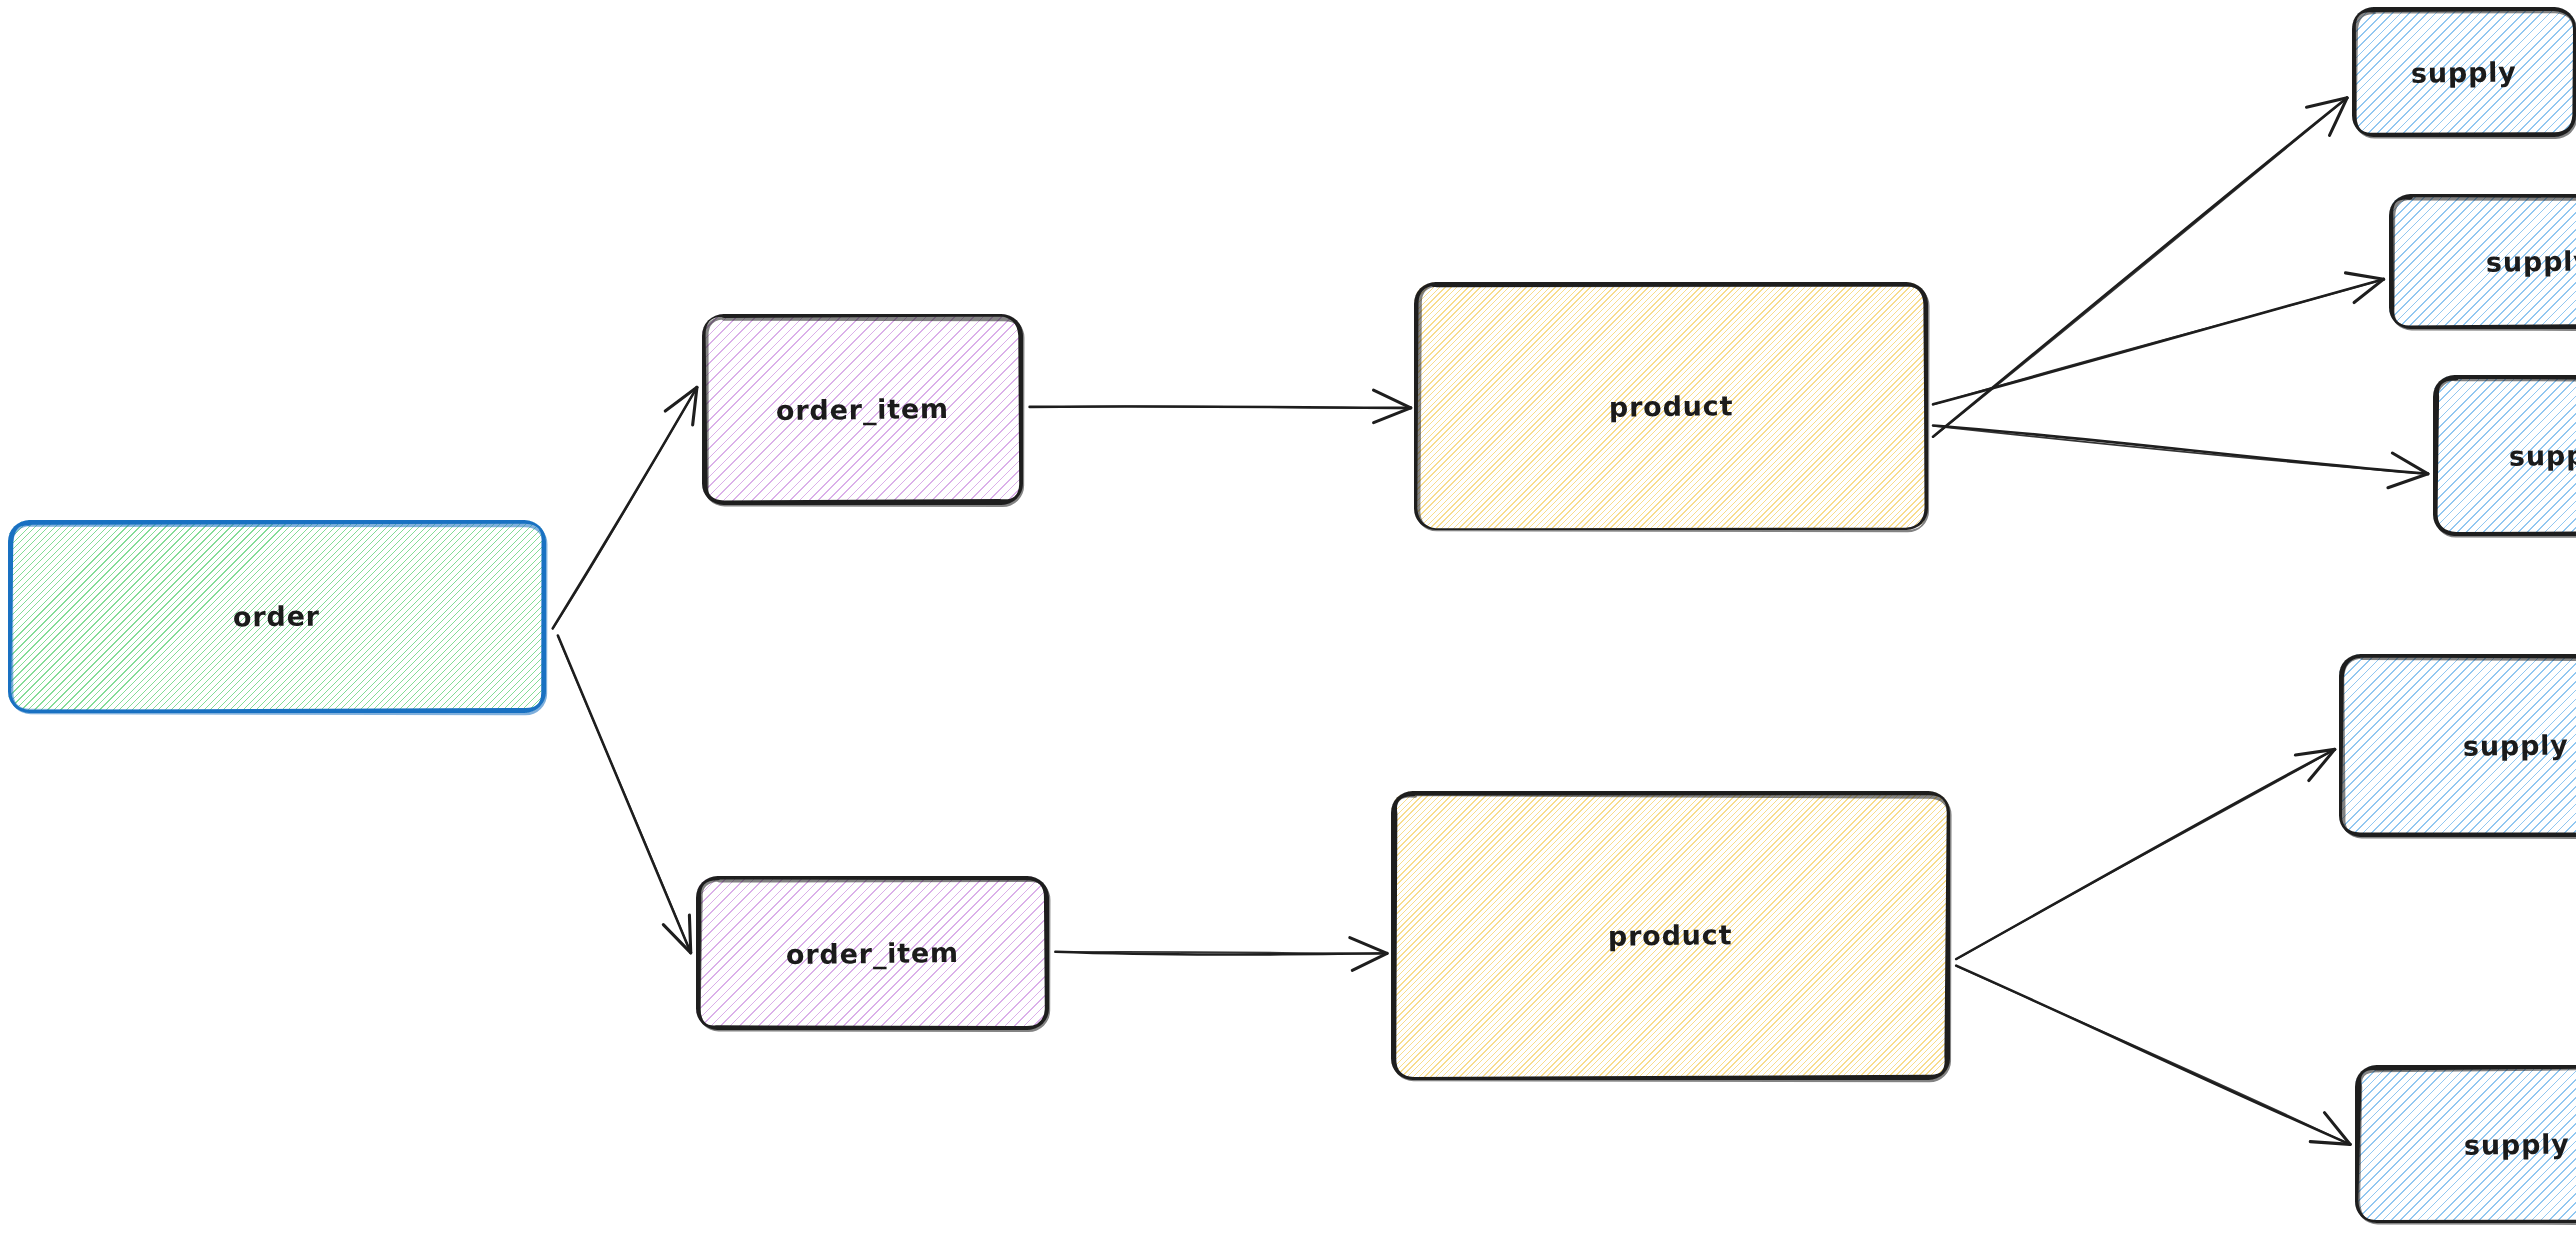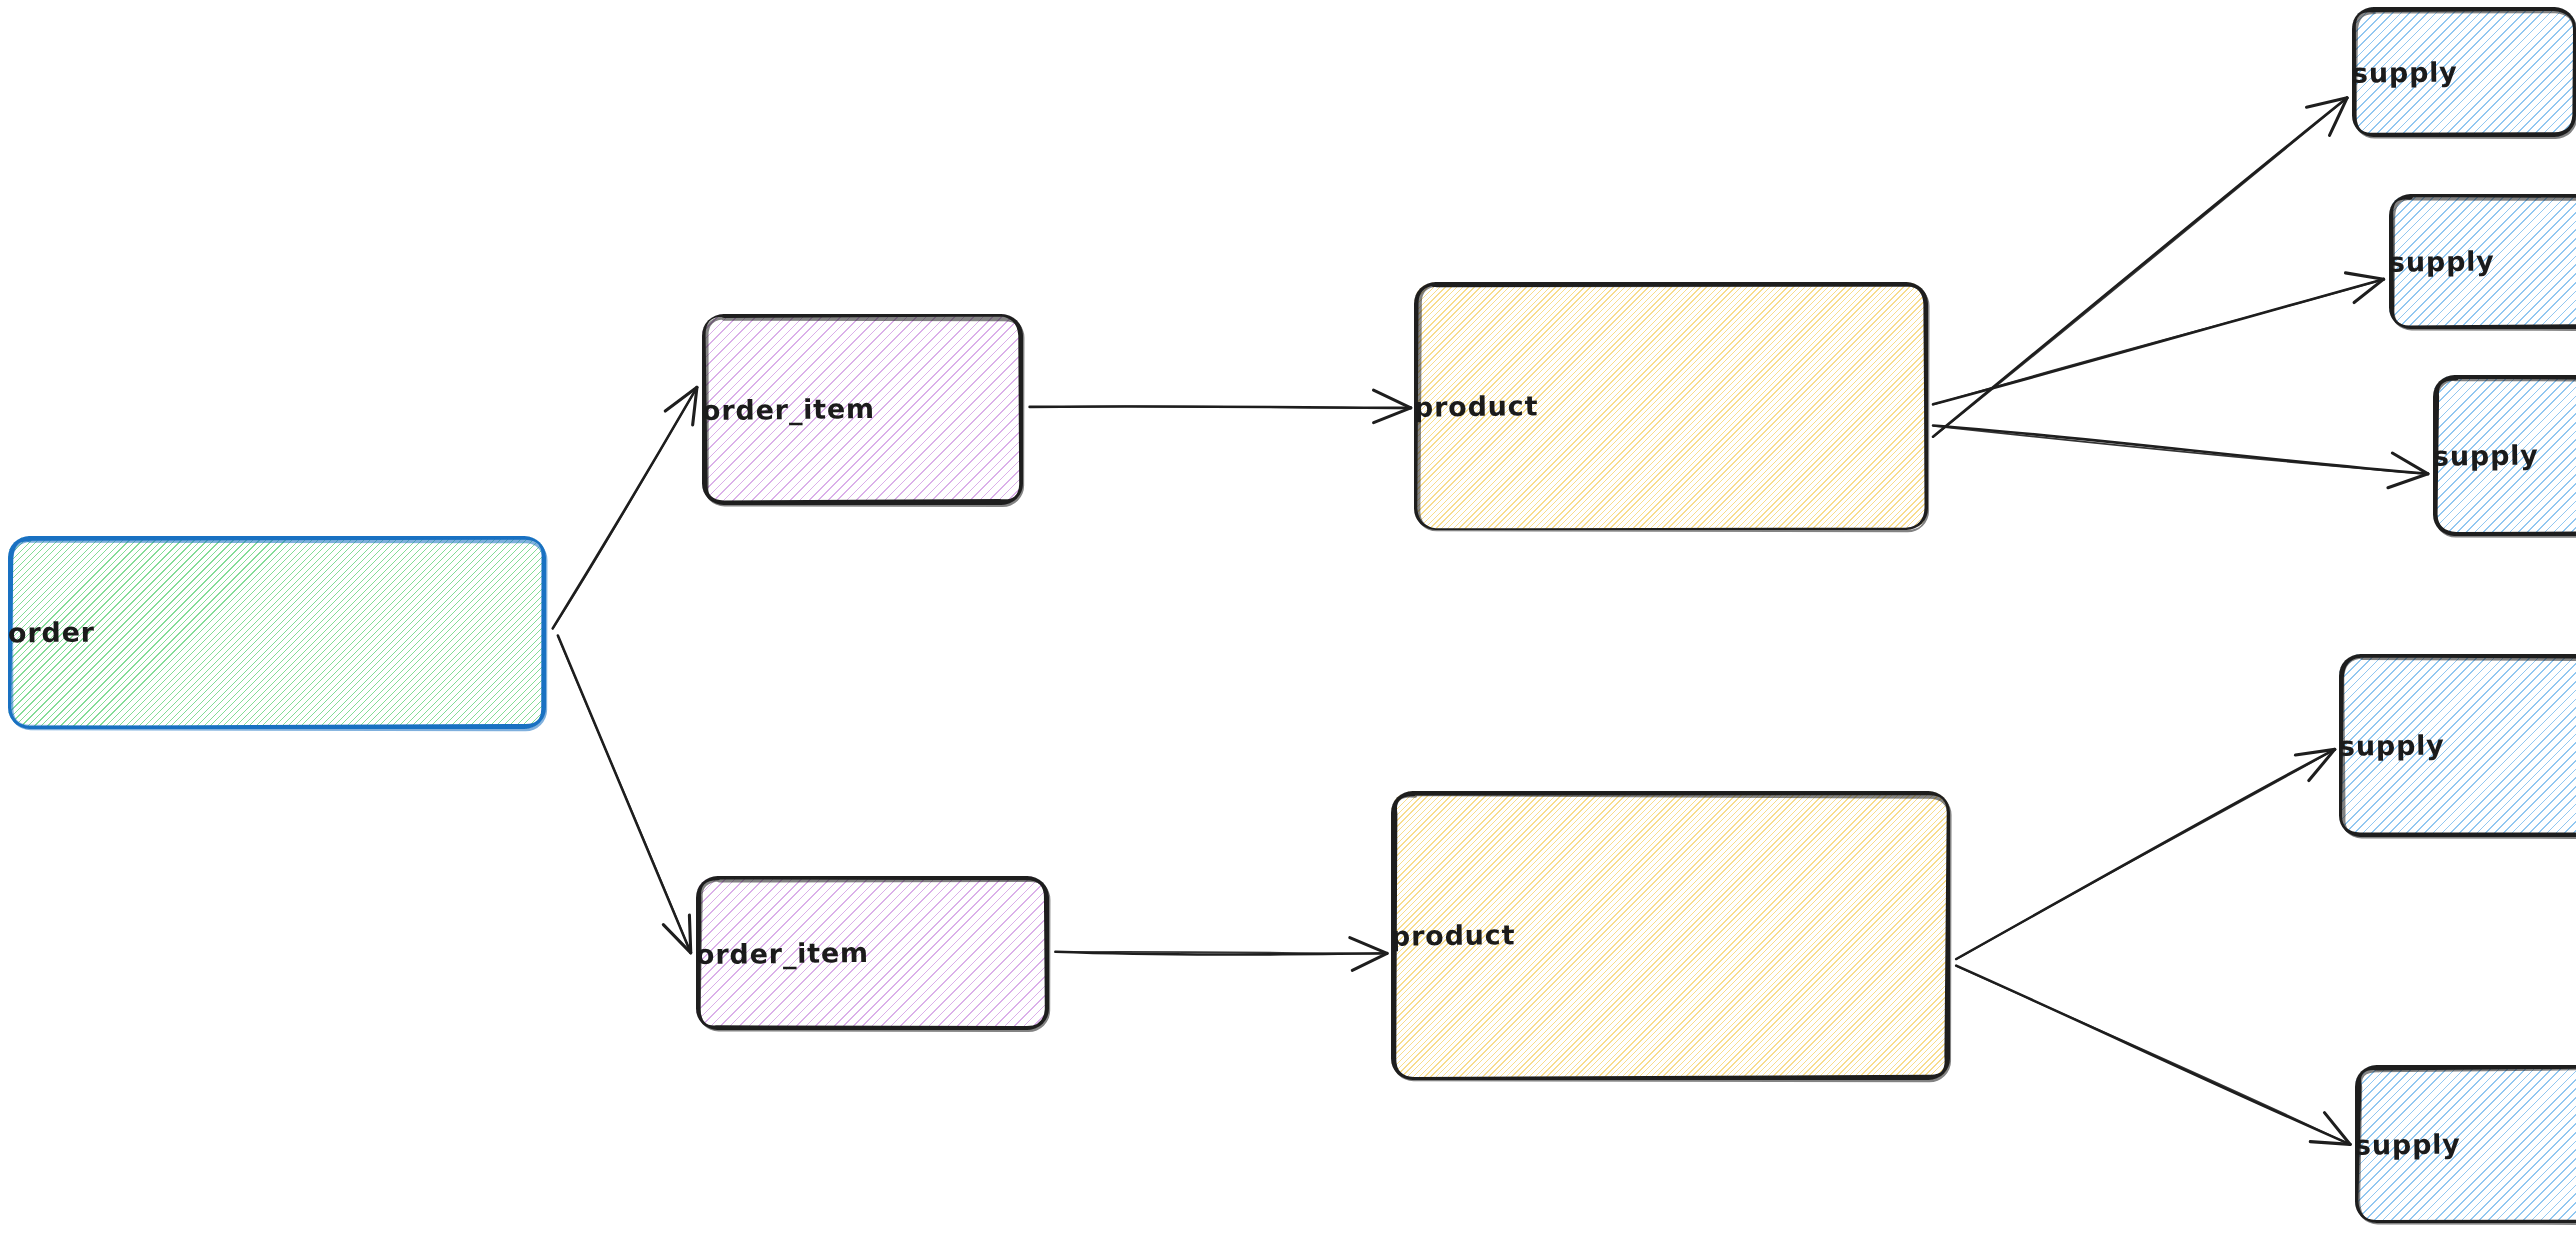--- a/index.html
+++ b/index.html
@@ -21,20 +21,21 @@
     top: 0;
     width: 2700px;
     height: 1233px;
     pointer-events: none;
   }
   .node {
     position: absolute;
     box-sizing: border-box;
     display: flex;
     align-items: center;
+    justify-content: center;
     border-radius: 11px;
     z-index: 5;
   }
   .node .label {
     position: relative;
     z-index: 3;
     font-family: "DejaVu Sans", sans-serif;
     font-size: 27px;
     font-weight: 600;
     color: #1b1b1b;
@@ -157,21 +158,21 @@
         <g>
           <path d="M 3797 1875 C 4052.2558903632716 1988.3726287851537, 4303.452787165068 2109.064258968458, 4562 2222" stroke-width="5" opacity="1"></path>
           <path d="M 3797 1875.75 C 4049.128785035483 1989.5616976437386, 4304.3353863373395 2099.5867847003155, 4562 2222.5" stroke-width="3.2" opacity="0.9"></path>
           <path d="M 4484.468893277236 2216.540219717015 L 4562 2222" stroke-width="6"></path>
           <path d="M 4512.017972696013 2160.2842299731806 L 4562 2222" stroke-width="6"></path>
         </g>
       </g>
   </svg>
 
   <div id="node-layer">
-      <div class="node" style="left: 7.7px; top: 536px; width: 538px; height: 193px;">
+      <div class="node" style="left: 7.7px; top: 520px; width: 538px; height: 193px;">
         <div class="fill hatch-green"></div>
         <svg class="outline" viewBox="0 0 1045 375" preserveAspectRatio="none">
           <path d="M 42.20759914219379 2.27299515157938 L 1005.365517693758 0.25003757923841474 Q 1046.1124168485403 1.5656515792012216 1043.1057049393653 43.22503219693899 L 1042.6284449011087 335.95985305458305 Q 1041.916514915228 374.5001047298312 999.9362573355436 371.85228079110385 L 42.5946471452713 375.75031773895023 Q 4.74526119530201 375.20194510370493 -0.6154205262660981 335.25935194939376 L 3.514399656653404 44.199326033890245 Q 4.677396190166474 1.204271875321865 39.754105153679845 4.1917639747262 Z" fill="none" stroke="#1971c2" stroke-width="7" stroke-linecap="round" stroke-linejoin="round" vector-effect="non-scaling-stroke"></path>
         </svg>
         <svg class="outline2" viewBox="0 0 1045 375" preserveAspectRatio="none">
           <path d="M 39.8408661544323 4.046541444957256 L 1002.3095025032759 2.565100295841694 Q 1041.0807709217072 3.529289625585079 1042.9248620301485 43.281567968428135 L 1042.2334828674793 332.580826048553 Q 1040.5893026918172 374.17393219023944 1002.3897933125496 375.82440663427116 L 39.763745203614235 371.095881010592 Q 2.4499906480312346 371.1942492172122 1.3891151636838912 333.4286659553647 L 0.11018846035003627 43.15779917091131 Q 1.975796177983284 3.643992651998997 43.17990365624428 1.8442450329661368 Z" fill="none" stroke="#1971c2" stroke-width="7" stroke-linecap="round" stroke-linejoin="round" vector-effect="non-scaling-stroke"></path>
         </svg>
         <span class="label">order</span>
       </div>
       <div class="node" style="left: 702px; top: 314px; width: 321px; height: 191px;">

